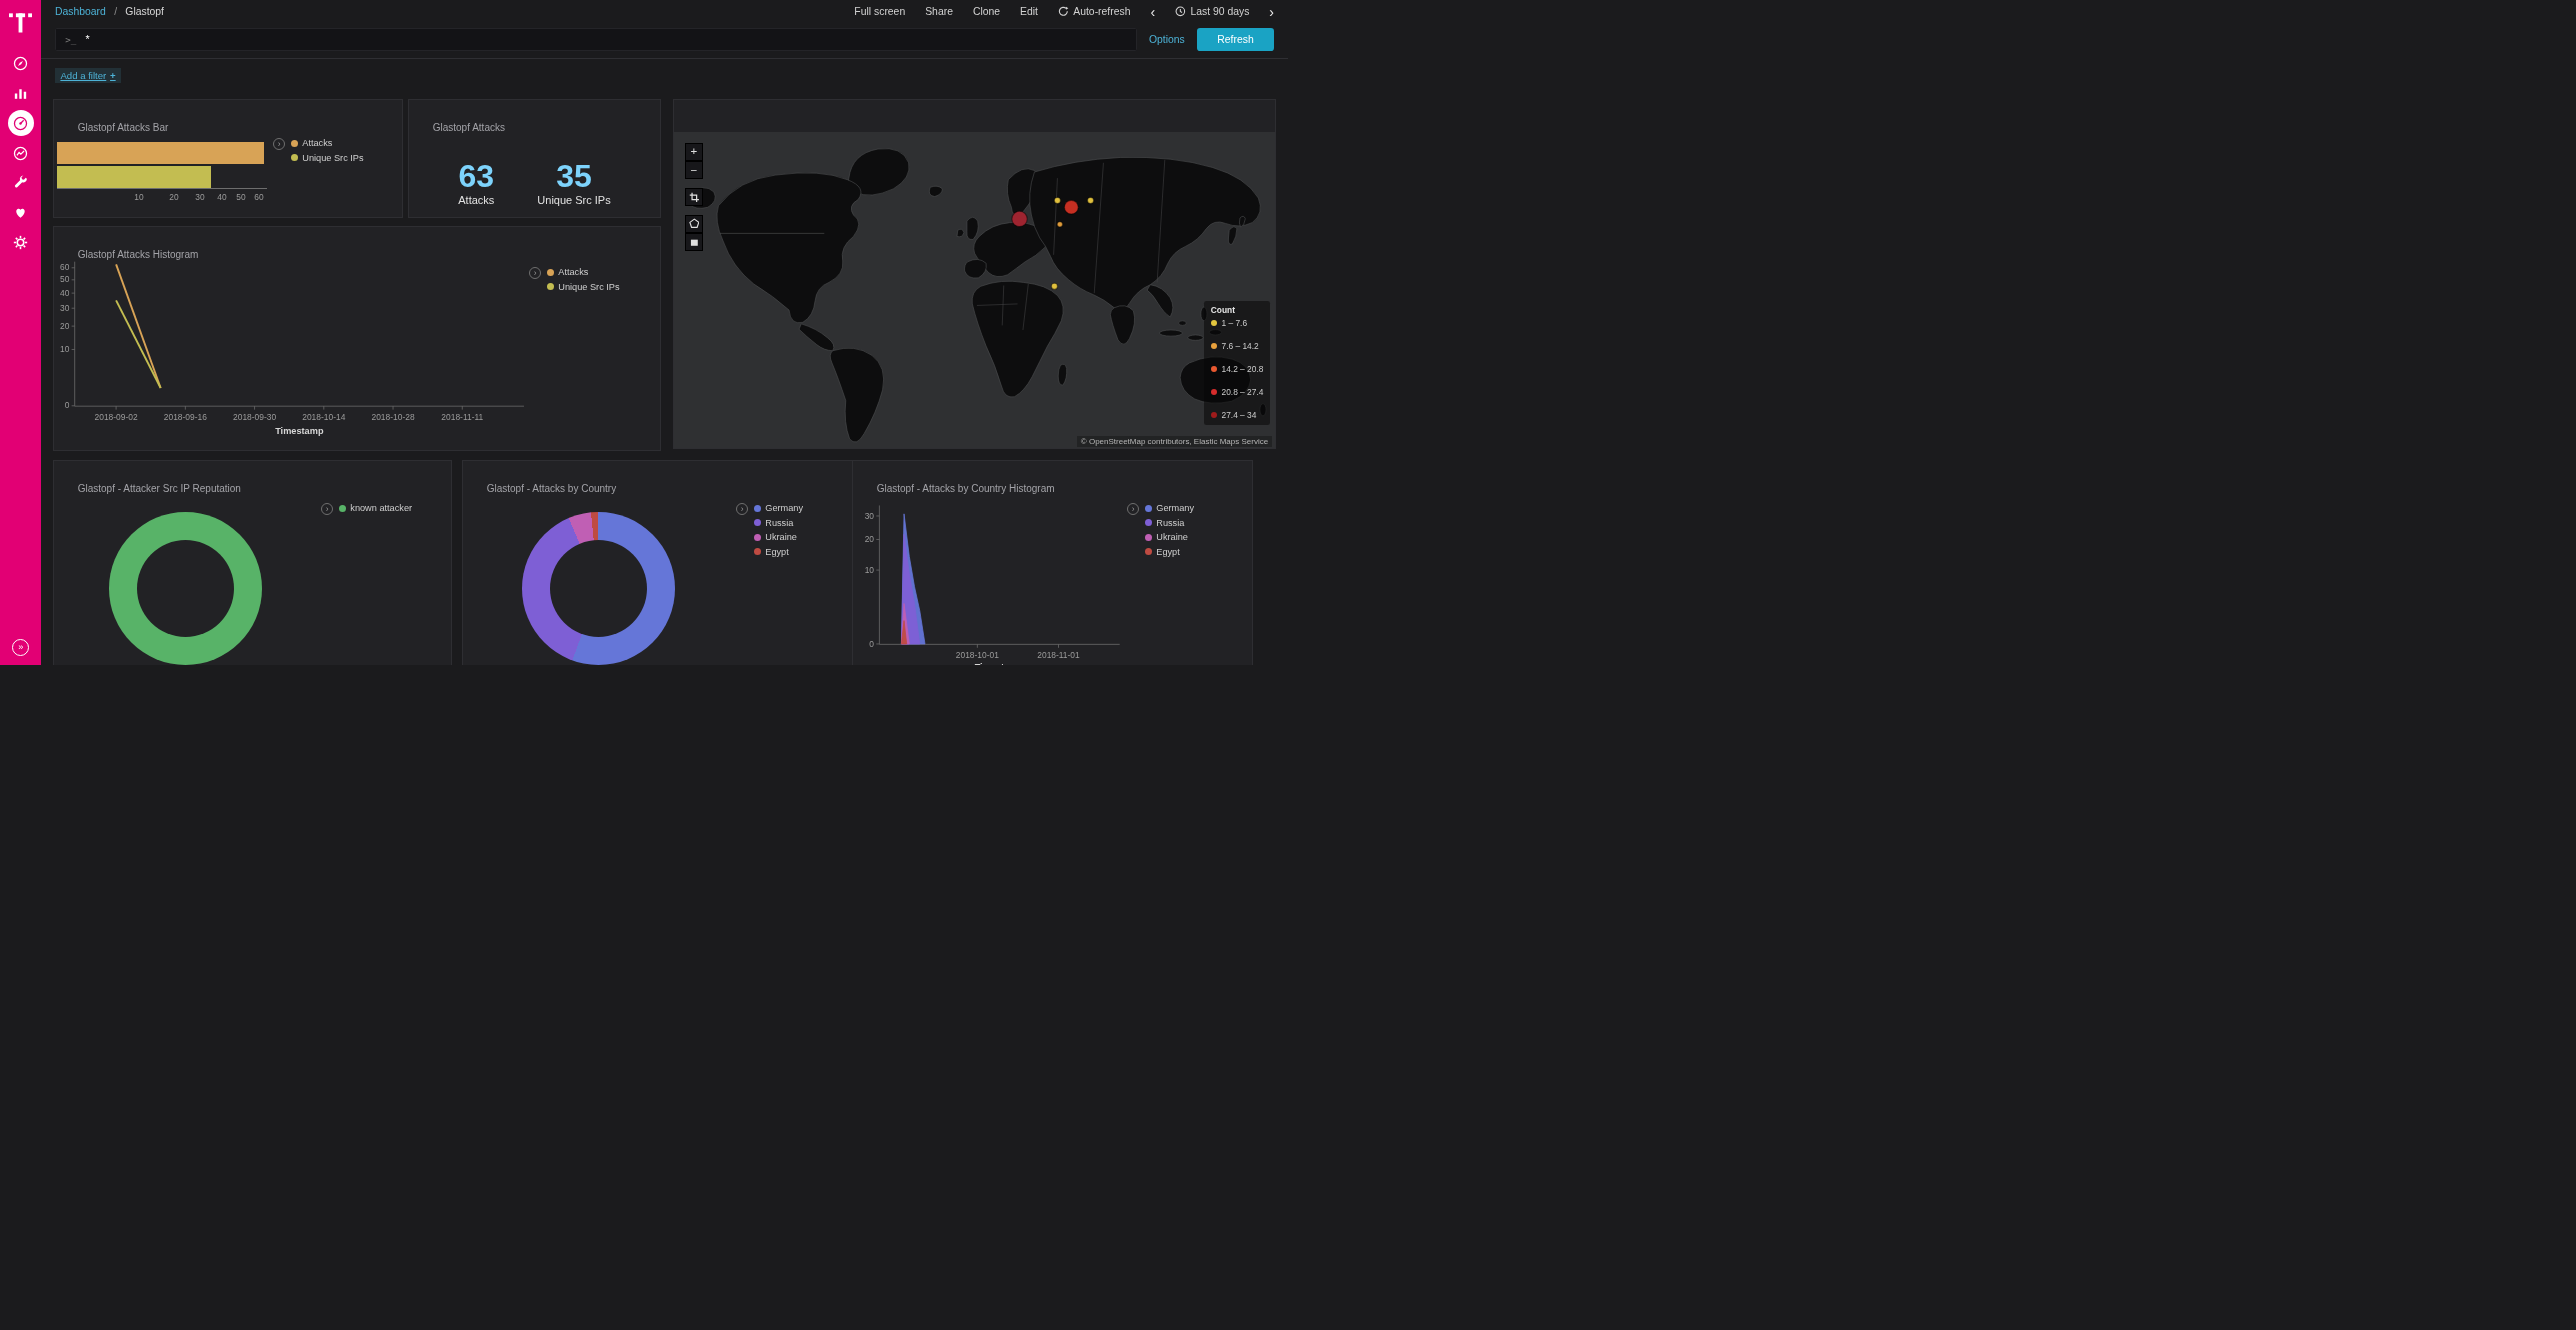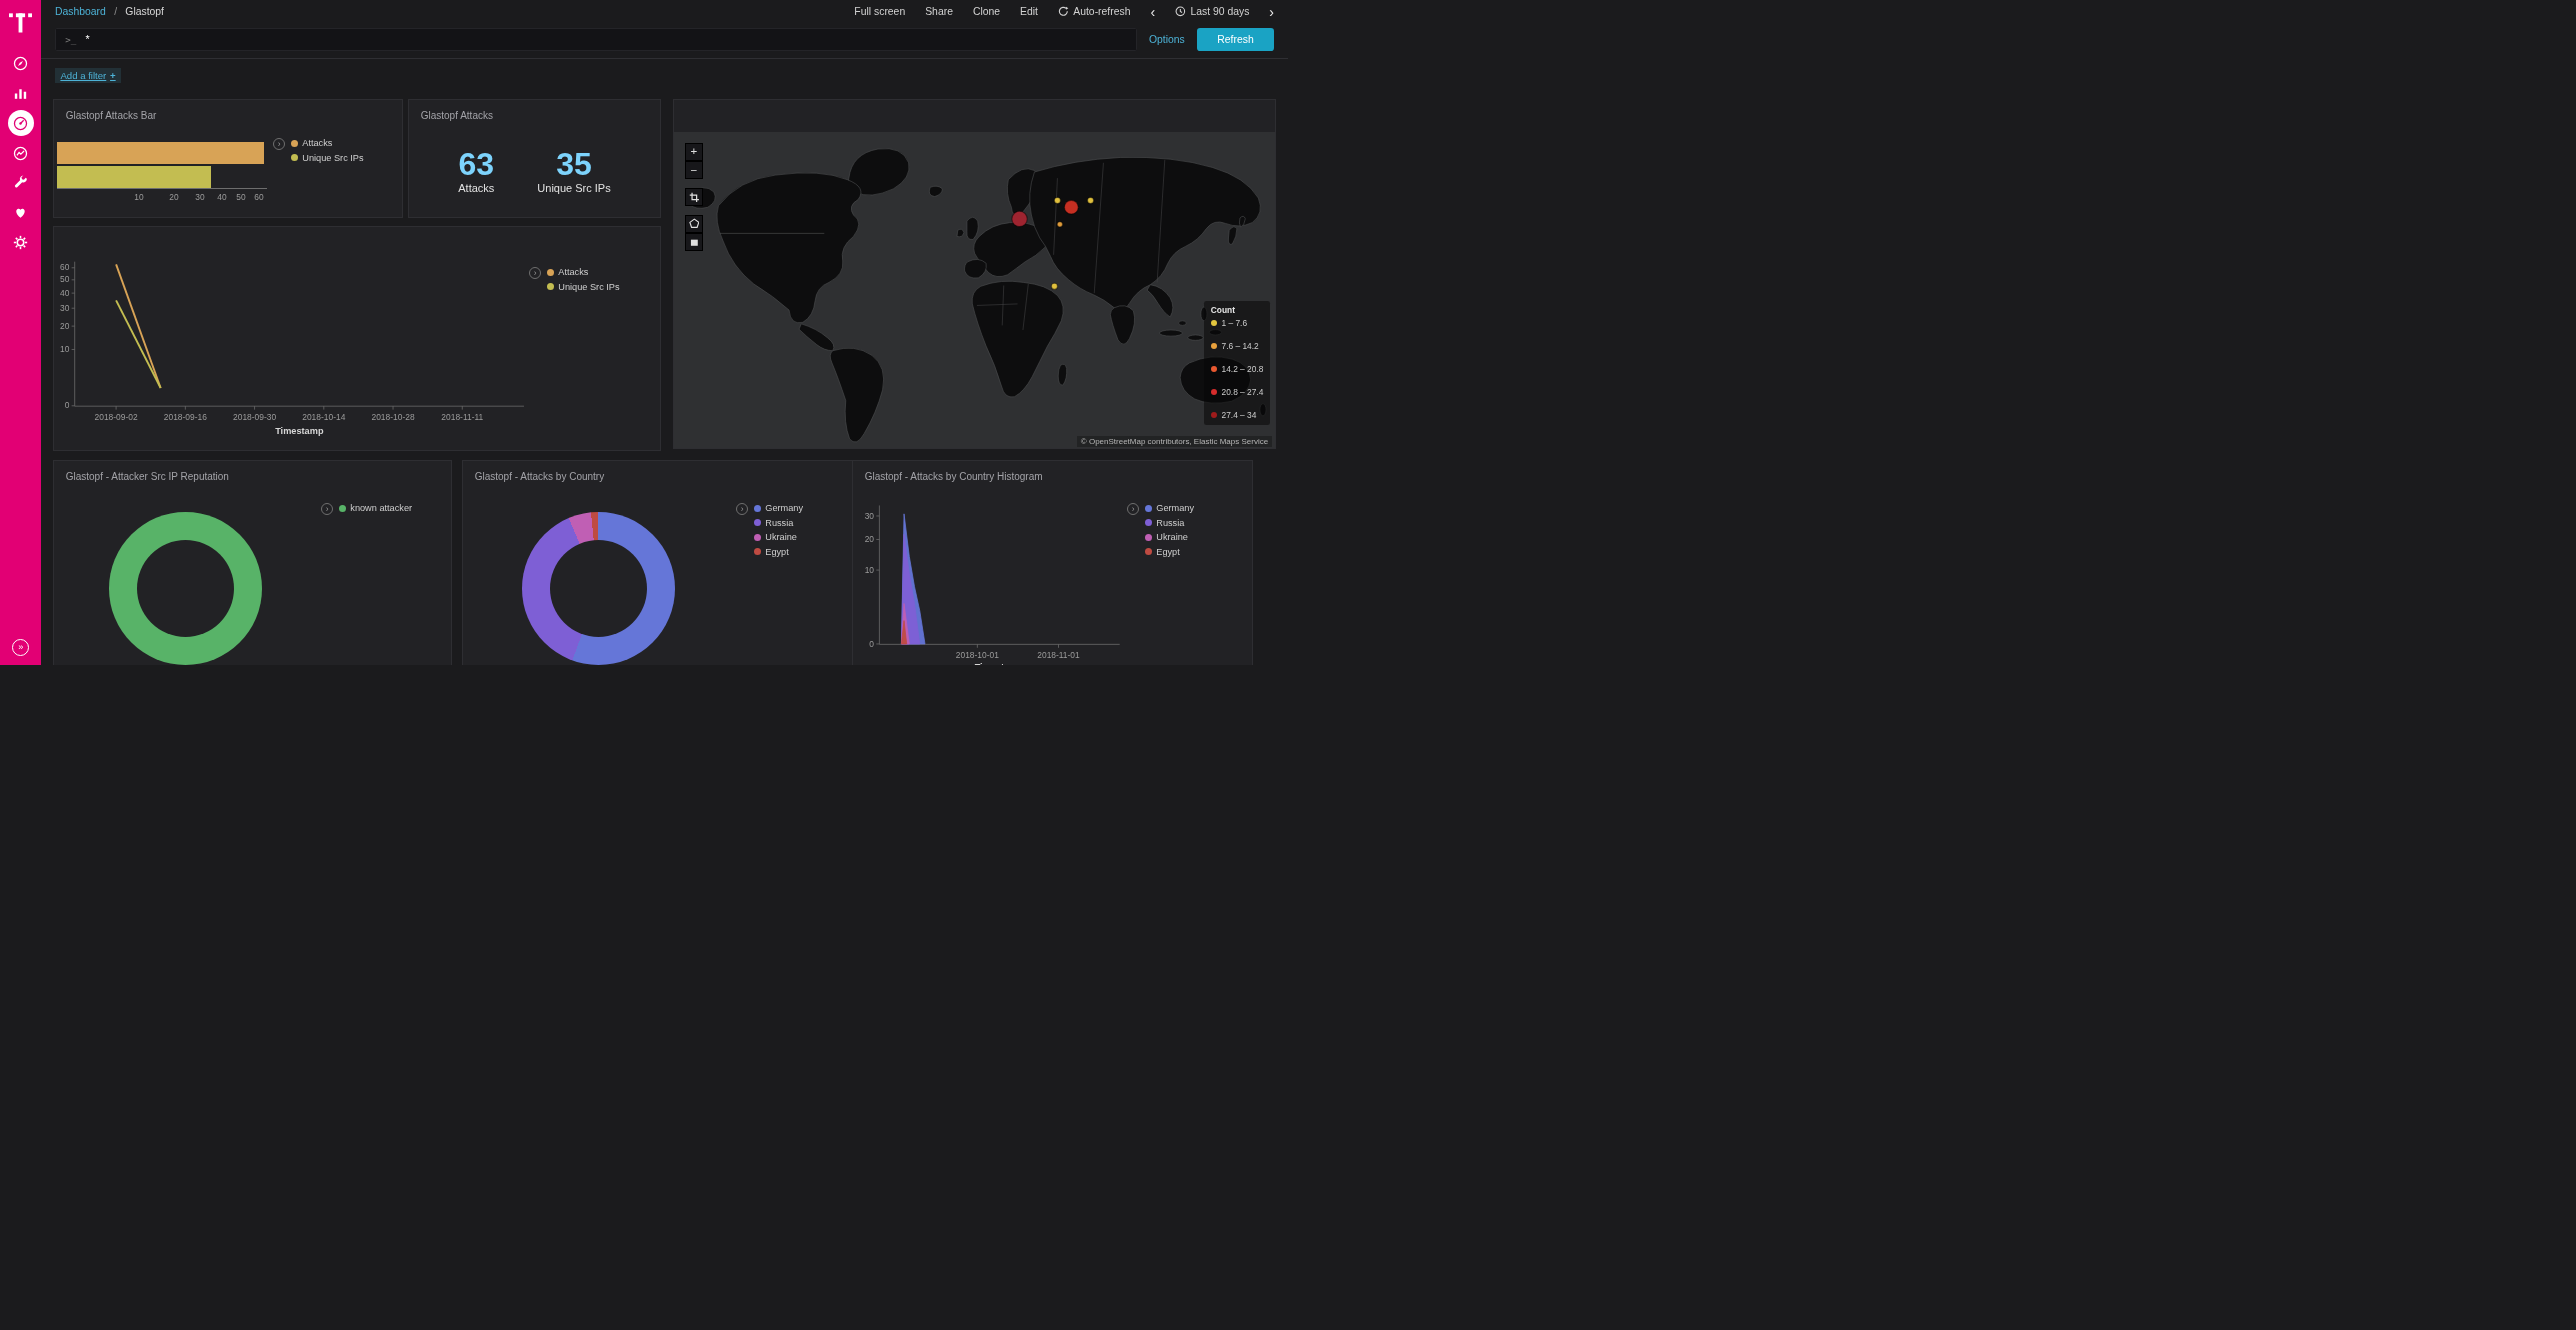--- a/index.html
+++ b/index.html
@@ -44,21 +44,21 @@
     color:#fff;font-size:10.4px}
 
   .filterrow{padding:9.2px 14px 0}
   .addfilter{color:#4db2d6;font-size:9.6px;text-decoration:underline;background:rgba(77,178,214,.14);
     padding:2.3px 5.4px;border-radius:0;display:inline-flex;align-items:center;gap:3.8px}
   .addfilter .plus{font-weight:700;text-decoration:none}
 
   
   #panels{position:absolute;inset:0}
   .panel{position:absolute;background:#222225;border:0.8px solid #2e2e32;font-size:10px}
-  .ptitle{margin:4px;padding:6.1px 7.7px;color:#a3a3a8;font-size:10px;font-weight:400;white-space:nowrap;overflow:hidden}
+  .ptitle{margin:16px;padding:6.1px 7.7px;color:#a3a3a8;font-size:10px;font-weight:400;white-space:nowrap;overflow:hidden}
 
   .legend{position:absolute;display:flex;gap:5.4px;font-size:9.2px;color:#cfcfcf}
   .lchev{width:12.3px;height:12.3px;border:0.8px solid #6f6f6f;border-radius:50%;color:#9a9a9a;
     font-size:8.4px;line-height:10px;text-align:center;flex-shrink:0}
   .lcol{display:flex;flex-direction:column;gap:4.6px}
   .li{display:flex;align-items:center;gap:4.6px;white-space:nowrap}
   .ldot{width:7px;height:7px;border-radius:50%;flex-shrink:0}
 
   #barchart{position:absolute;left:0;top:34px;right:0;height:81px}
   .hbar{position:absolute;height:21.5px}
@@ -342,20 +342,21 @@
                 <span class="ldot" style="background: rgb(159, 27, 27);"></span>
                 <span>27.4 – 34</span>
               </div>
             </div>
         </div>
         <div class="mattr">© OpenStreetMap contributors, Elastic Maps Service</div>
       </div>
     </section>
 
     <section class="panel" style="left:53px;top:226px;width:608px;height:225px">
+      <h3 class="ptitle">Glastopf Attacks Histogram</h3>
       <svg id="histo" class="chartsvg" width="608" height="192" viewBox="0 0 793 250" style="font-size:13px">
           <line x1="27" y1="15" x2="27" y2="203.5" stroke="#6e6e6e"></line>
           <line x1="27" y1="203.5" x2="613" y2="203.5" stroke="#6e6e6e"></line>
           <line x1="23" y1="203" x2="27" y2="203" stroke="#6e6e6e"></line>
           <text x="20" y="206.5" text-anchor="end" class="tick">0</text>
           <line x1="23" y1="129.51530771650465" x2="27" y2="129.51530771650465" stroke="#6e6e6e"></line>
           <text x="20" y="133.01530771650465" text-anchor="end" class="tick">10</text>
           <line x1="23" y1="99.07695154586737" x2="27" y2="99.07695154586737" stroke="#6e6e6e"></line>
           <text x="20" y="102.57695154586737" text-anchor="end" class="tick">20</text>
           <line x1="23" y1="75.72077938642144" x2="27" y2="75.72077938642144" stroke="#6e6e6e"></line>

